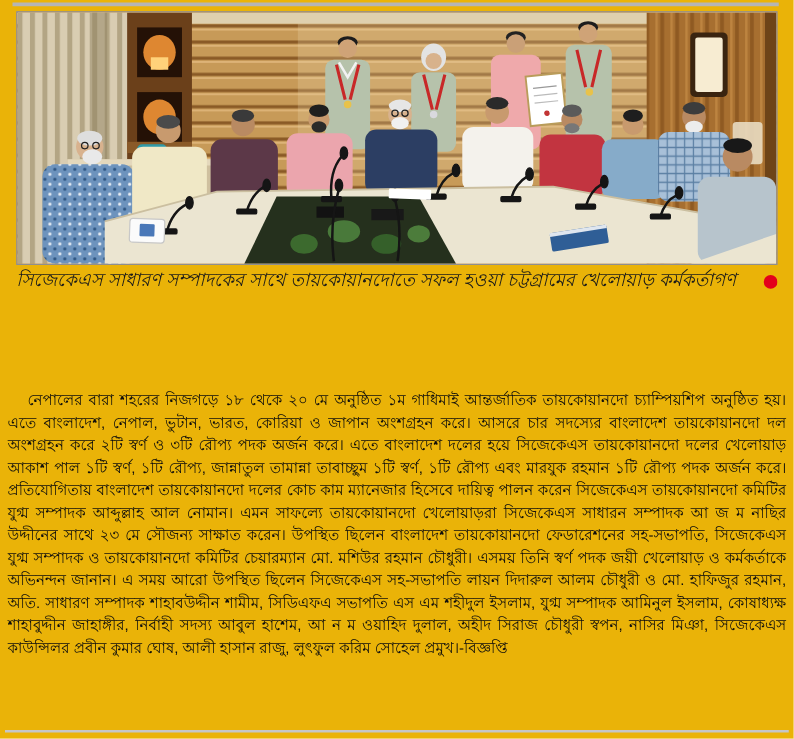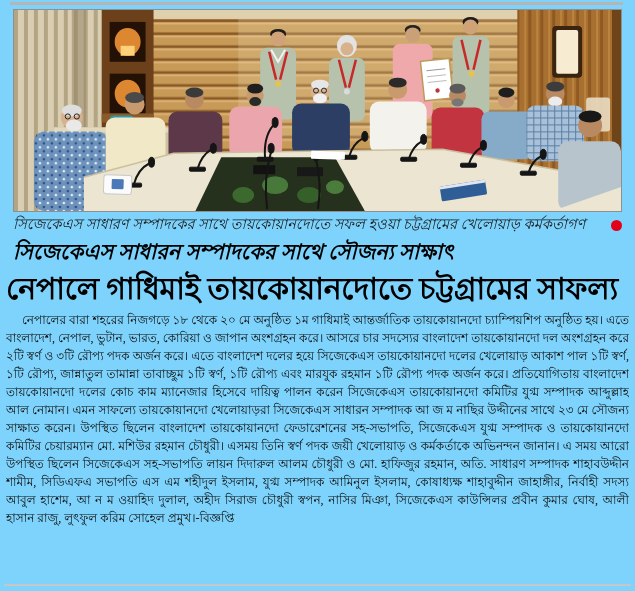--- a/index.html
+++ b/index.html
@@ -1,20 +1,20 @@
 <!DOCTYPE html>
 <html lang="bn"><head>
 <meta charset="utf-8">
 <style>
   html,body{margin:0;padding:0;background:#ffffff;}
   .page{
     position:relative;
     width:635px;height:591px;
-    background:#7dd3fc;
-    font-family:Liberation Serif, serif;
+    background:#eab308;
+    font-family:Liberation Sans, sans-serif;
     color:#111;
     overflow:hidden;
   }
   .top-rule{position:absolute;left:10px;top:2px;width:613px;height:3px;background:#b5b5b5;}
   .photo-frame{
     position:absolute;left:13px;top:9px;width:609px;height:203px;
     border:1px solid #8f8f8f;box-sizing:border-box;background:#c79a58;
   }
   .photo-frame svg{display:block;width:100%;height:100%;}
   .caption-row{
@@ -251,21 +251,19 @@
       </g>
       <polygon points="540,202 609,178 609,202" fill="#ebe5d1"></polygon>
     </svg>
   </div>
 
   <div class="caption-row">
     <span>সিজেকেএস সাধারণ সম্পাদকের সাথে তায়কোয়ানদোতে সফল হওয়া চট্টগ্রামের খেলোয়াড় কর্মকর্তাগণ</span>
     <span class="caption-bullet"></span>
   </div>
 
-  <div class="kicker">সিজেকেএস সাধারন সম্পাদকের সাথে সৌজন্য সাক্ষাৎ</div>
-
-  <div class="headline">নেপালে গাধিমাই তায়কোয়ানদোতে চট্টগ্রামের সাফল্য</div>
+
 
   <div class="body-text">নেপালের বারা শহরের নিজগড়ে ১৮ থেকে ২০ মে অনুষ্ঠিত ১ম গাধিমাই আন্তর্জাতিক তায়কোয়ানদো চ্যাম্পিয়শিপ অনুষ্ঠিত হয়। এতে বাংলাদেশ, নেপাল, ভুটান, ভারত, কোরিয়া ও জাপান অংশগ্রহন করে। আসরে চার সদস্যের বাংলাদেশ তায়কোয়ানদো দল অংশগ্রহন করে ২টি স্বর্ণ ও ৩টি রৌপ্য পদক অর্জন করে। এতে বাংলাদেশ দলের হয়ে সিজেকেএস তায়কোয়ানদো দলের খেলোয়াড় আকাশ পাল ১টি স্বর্ণ, ১টি রৌপ্য, জান্নাতুল তামান্না তাবাচ্ছুম ১টি স্বর্ণ, ১টি রৌপ্য এবং মারযুক রহমান ১টি রৌপ্য পদক অর্জন করে। প্রতিযোগিতায় বাংলাদেশ তায়কোয়ানদো দলের কোচ কাম ম্যানেজার হিসেবে দায়িত্ব পালন করেন সিজেকেএস তায়কোয়ানদো কমিটির যুগ্ম সম্পাদক আব্দুল্লাহ আল নোমান। এমন সাফল্যে তায়কোয়ানদো খেলোয়াড়রা সিজেকেএস সাধারন সম্পাদক আ জ ম নাছির উদ্দীনের সাথে ২৩ মে সৌজন্য সাক্ষাত করেন। উপস্থিত ছিলেন বাংলাদেশ তায়কোয়ানদো ফেডারেশনের সহ-সভাপতি, সিজেকেএস যুগ্ম সম্পাদক ও তায়কোয়ানদো কমিটির চেয়ারম্যান মো. মশিউর রহমান চৌধুরী। এসময় তিনি স্বর্ণ পদক জয়ী খেলোয়াড় ও কর্মকর্তাকে অভিনন্দন জানান।  এ সময় আরো উপস্থিত ছিলেন সিজেকেএস সহ-সভাপতি লায়ন দিদারুল আলম চৌধুরী ও মো. হাফিজুর রহমান, অতি. সাধারণ সম্পাদক শাহাবউদ্দীন শামীম, সিডিএফএ সভাপতি এস এম শহীদুল ইসলাম, যুগ্ম সম্পাদক আমিনুল ইসলাম, কোষাধ্যক্ষ শাহাবুদ্দীন জাহাঙ্গীর, নির্বাহী সদস্য আবুল হাশেম, আ ন ম ওয়াহিদ দুলাল, অহীদ সিরাজ চৌধুরী স্বপন, নাসির মিঞা, সিজেকেএস কাউন্সিলর প্রবীন কুমার ঘোষ, আলী হাসান রাজু, লুৎফুল করিম সোহেল প্রমুখ।-বিজ্ঞপ্তি</div>
 
   <div class="bottom-rule"></div>
 
 </div>
 
 </body></html>

